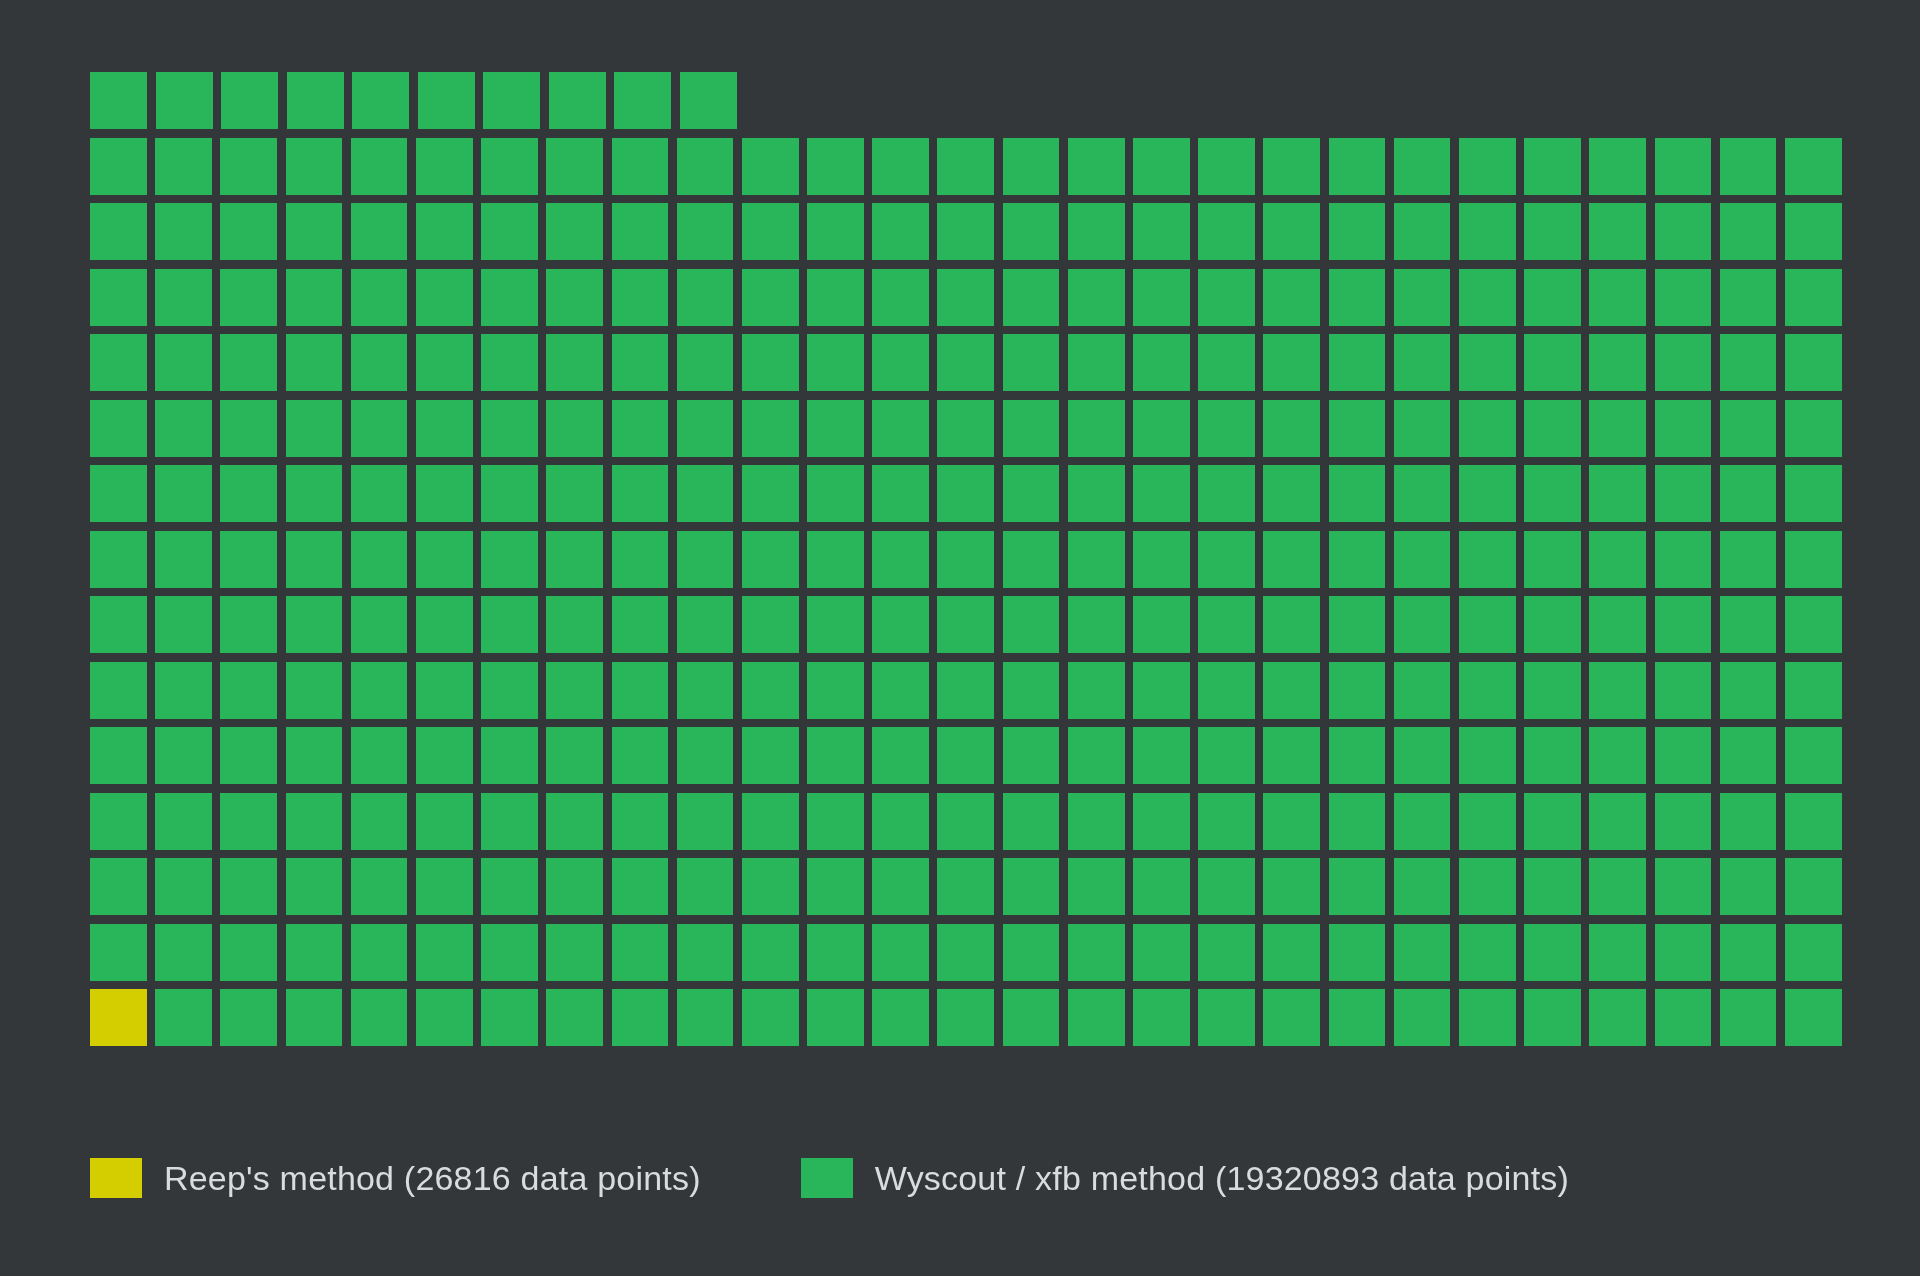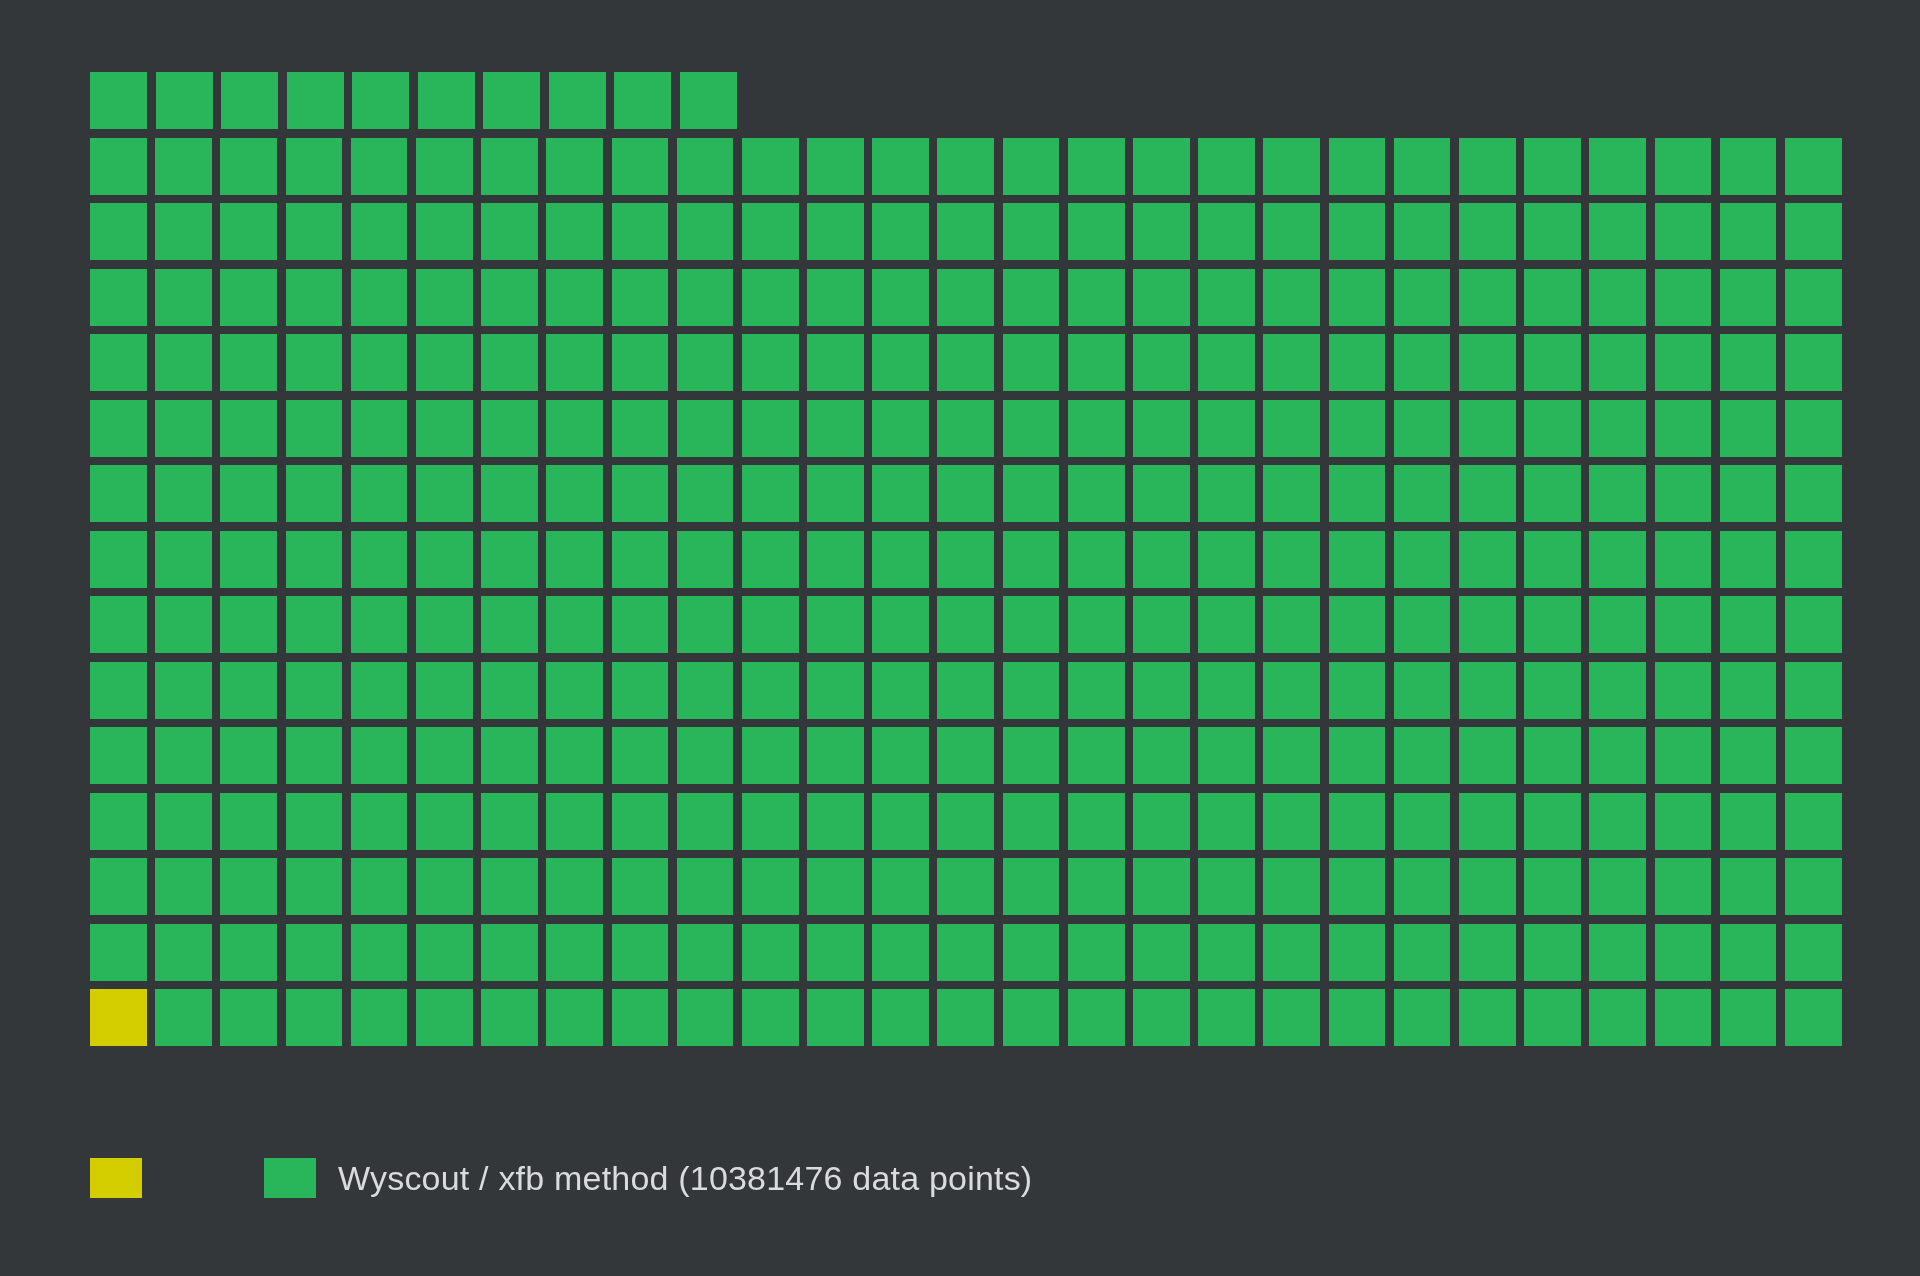--- a/index.html
+++ b/index.html
@@ -477,19 +477,20 @@
         <div class="cell" style="background: rgb(41, 181, 89);"></div>
         <div class="cell" style="background: rgb(41, 181, 89);"></div>
         <div class="cell" style="background: rgb(41, 181, 89);"></div>
         <div class="cell" style="background: rgb(41, 181, 89);"></div>
       </div>
     </div>
 
   <div class="legend">
     <div class="swatch" id="sw0" style="background: rgb(212, 205, 0);"></div>
     <div class="gap-small"></div>
+    <span class="label">Reep's method (26816 data points)</span>
     <div class="gap-big"></div>
     <div class="swatch" id="sw1" style="background: rgb(41, 181, 89);"></div>
     <div class="gap-small"></div>
-    <span class="label">Wyscout / xfb method (10381476 data points)</span>
+    <span class="label">Wyscout / xfb method (19320893 data points)</span>
   </div>
 
 </div>
 
 </body></html>

